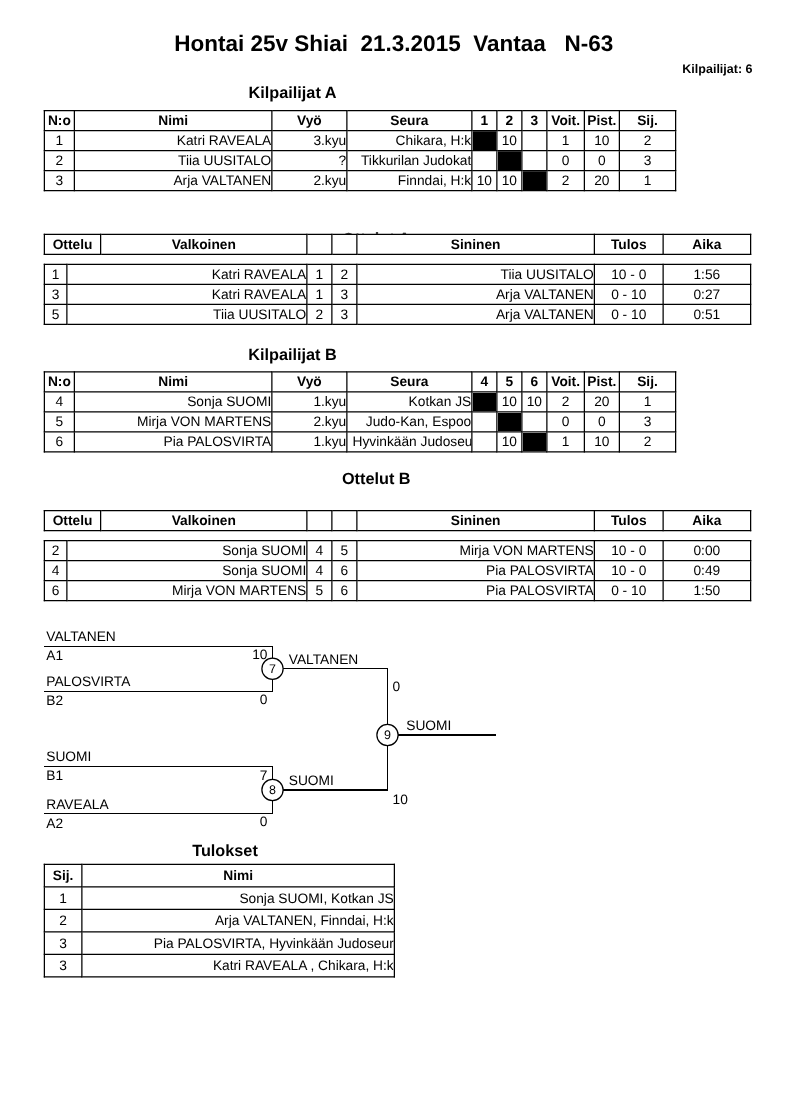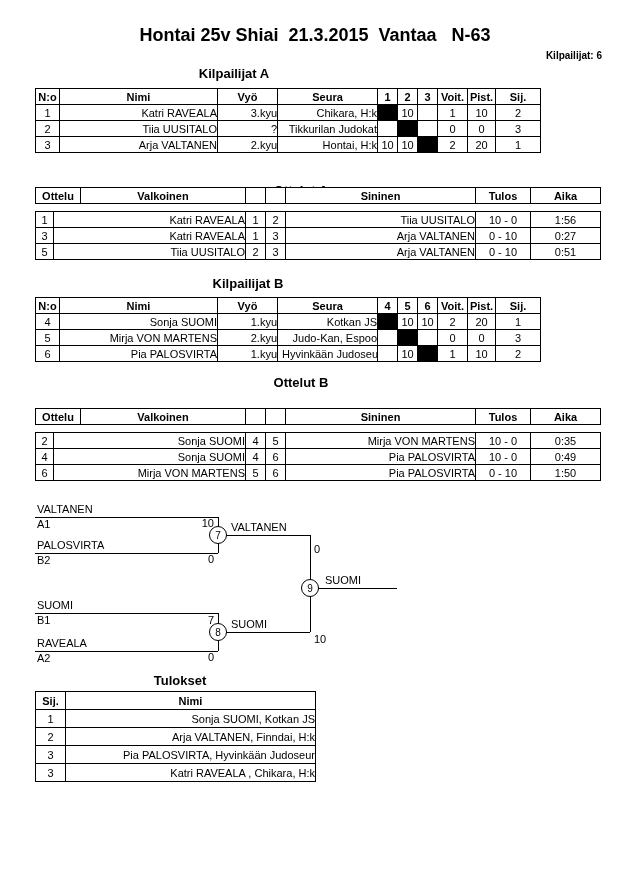--- a/index.html
+++ b/index.html
@@ -78,21 +78,21 @@
       <td class="tc diag"></td>
       <td class="tc"></td>
       <td class="tc">0</td>
       <td class="tc">0</td>
       <td class="tc">3</td>
     </tr>
     <tr>
       <td class="tc">3</td>
       <td class="tl">Arja VALTANEN</td>
       <td class="tl">2.kyu</td>
-      <td class="tl">Hontai, H:k</td>
+      <td class="tl">Finndai, H:k</td>
       <td class="tc">10</td>
       <td class="tc">10</td>
       <td class="tc diag"></td>
       <td class="tc">2</td>
       <td class="tc">20</td>
       <td class="tc">1</td>
     </tr>
   </tbody>
     </table>
 
@@ -155,21 +155,21 @@
       <td class="tl">Tiia UUSITALO</td>
       <td class="tc">2</td>
       <td class="tc">3</td>
       <td class="tl">Arja VALTANEN</td>
       <td class="tc">0 - 10</td>
       <td class="tc">0:51</td>
     </tr>
   </tbody>
     </table>
 
-  <div class="abs sec-head" style="left:248px; top:276px;">Kilpailijat B</div>
+  <div class="abs sec-head" style="left:234px; top:276px;">Kilpailijat B</div>
 
   <table class="abs" style="left:35px; top:297px; width:505px;">
     <colgroup>
       <col style="width:24px">
         <col style="width:158px">
         <col style="width:60px">
         <col style="width:100px">
       <col style="width:20px">
         <col style="width:20px">
         <col style="width:20px">
@@ -265,21 +265,21 @@
         <col style="width:70px">
     </colgroup>
     <tbody>
         <tr>
       <td class="tc">2</td>
       <td class="tl">Sonja SUOMI</td>
       <td class="tc">4</td>
       <td class="tc">5</td>
       <td class="tl">Mirja VON MARTENS</td>
       <td class="tc">10 - 0</td>
-      <td class="tc">0:35</td>
+      <td class="tc">0:00</td>
     </tr>
     <tr>
       <td class="tc">4</td>
       <td class="tl">Sonja SUOMI</td>
       <td class="tc">4</td>
       <td class="tc">6</td>
       <td class="tl">Pia PALOSVIRTA</td>
       <td class="tc">10 - 0</td>
       <td class="tc">0:49</td>
     </tr>

